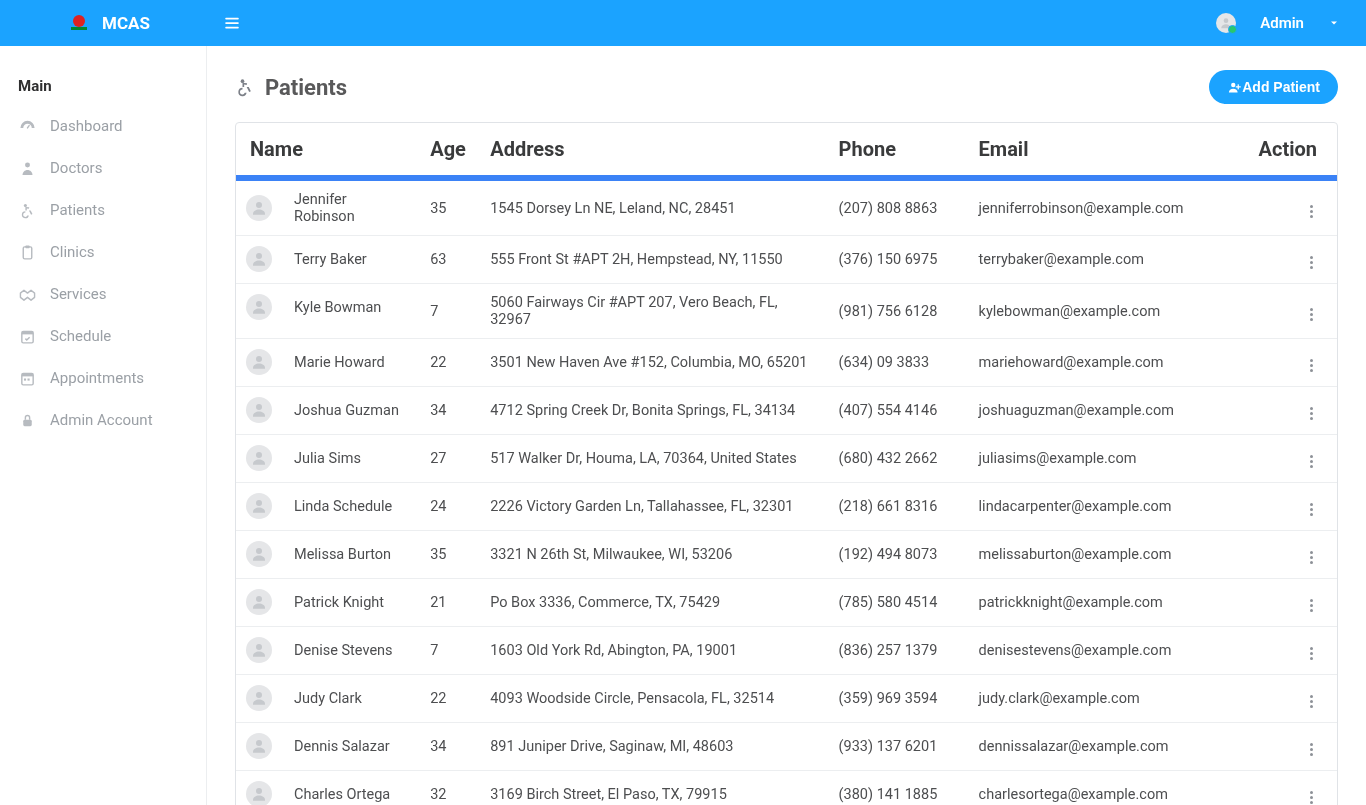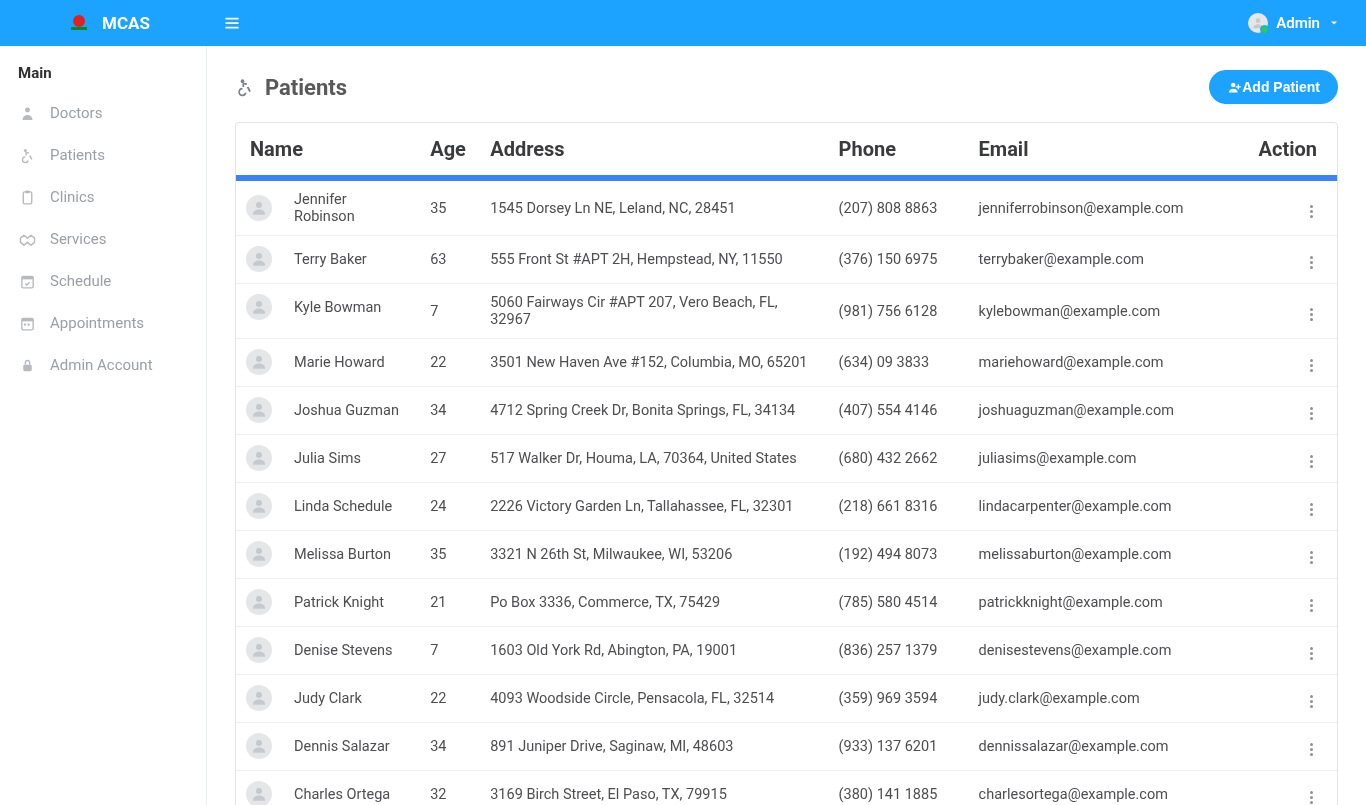--- a/index.html
+++ b/index.html
@@ -35,40 +35,40 @@
   margin-left: 10px;
   width: 30px; height: 30px;
   display:flex; align-items:center; justify-content:center;
   cursor:pointer;
 }
 .topbar-right {
   margin-left: auto;
   display: flex;
   align-items: center;
   padding-right: 26px;
-  gap: 8px;
+  gap: 24px;
   cursor:pointer;
 }
 .avatar-top {
   width: 20px; height: 20px; border-radius: 50%; background: #e5e6e8;
   position: relative;
   display:flex; align-items:center; justify-content:center;
 }
 .avatar-top::after{
   content:""; position:absolute; bottom:-1px; right:-1px; width:7px; height:7px;
   border-radius:50%; background:#28c76f; border:1.5px solid #1ba3ff;
 }
 .topbar-user { font-weight:600; font-size:15px; }
 
 
 .layout { display:flex; height: calc(805px - 46px); }
 .sidebar {
   width: 207px;
   border-right: 1px solid #eceef0;
-  padding-top: 12px;
+  padding-top: 25px;
   background:#fff;
 }
 .sidebar-heading {
   font-size: 15px;
   font-weight: 700;
   color: #2f2f30;
   padding: 6px 18px 10px;
 }
 .nav-item {
   display:flex; align-items:center;
@@ -248,20 +248,28 @@
 </div>
 
 <div class="layout">
 
   <div class="sidebar">
     <div class="sidebar-heading">Main</div>
     <div id="nav-list">
         <div class="nav-item">
           <span class="nav-icon">
             <svg width="17" height="17" viewBox="0 0 24 24" style="color:#b7bbc0">
+              <use href="#i-gauge"></use>
+            </svg>
+          </span>
+          <span>Dashboard</span>
+        </div>
+        <div class="nav-item">
+          <span class="nav-icon">
+            <svg width="17" height="17" viewBox="0 0 24 24" style="color:#b7bbc0">
               <use href="#i-doctor"></use>
             </svg>
           </span>
           <span>Doctors</span>
         </div>
         <div class="nav-item">
           <span class="nav-icon">
             <svg width="17" height="17" viewBox="0 0 24 24" style="color:#b7bbc0">
               <use href="#i-wheelchair"></use>
             </svg>

